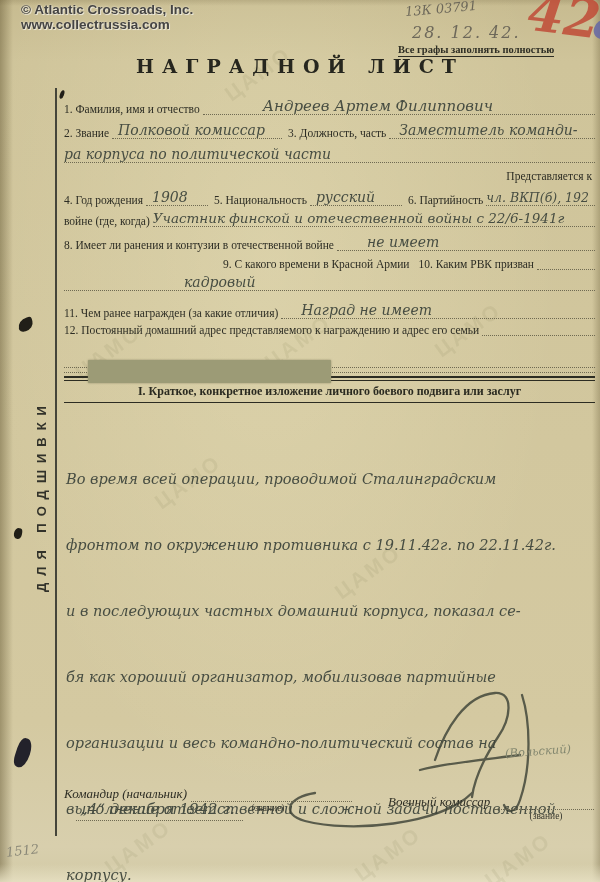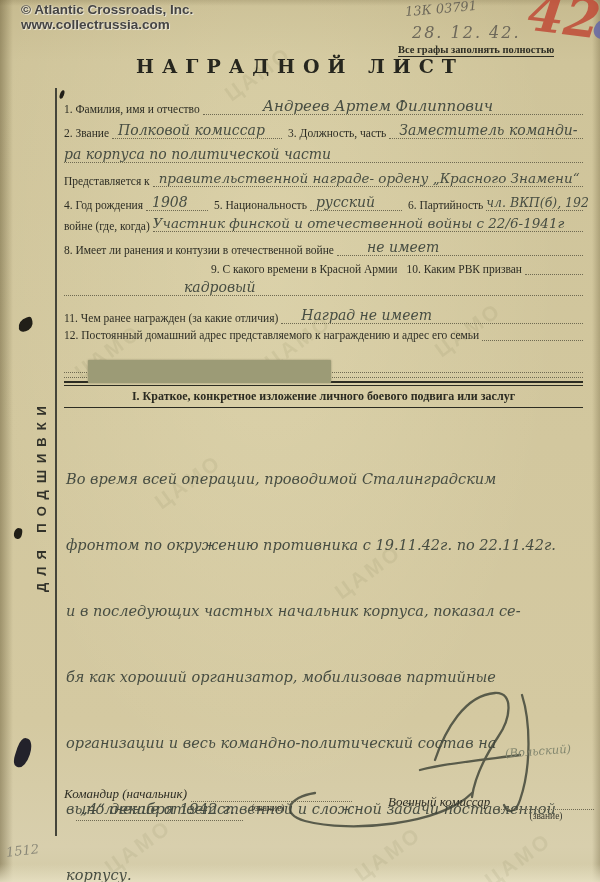--- a/index.html
+++ b/index.html
@@ -43,21 +43,21 @@
 
   .blob{position:absolute;background:#211f18;}
   .blob-a{left:18px;top:318px;width:15px;height:13px;border-radius:70% 20% 60% 30%;transform:rotate(-15deg);}
   .blob-b{left:14px;top:528px;width:8px;height:11px;border-radius:60% 40% 50% 50%;transform:rotate(10deg);}
   .blob-c{left:16px;top:738px;width:14px;height:30px;background:#23222b;border-radius:45% 55% 60% 40%;transform:rotate(18deg);}
   .blob-d{left:60px;top:90px;width:4px;height:9px;border-radius:50%;transform:rotate(20deg);}
 
   .ghost{position:absolute;font-family:"Liberation Sans",sans-serif;font-weight:bold;
     font-size:21px;letter-spacing:3px;color:rgba(95,95,50,0.09);transform:rotate(-36deg);}
 
-  .form{position:absolute;left:64px;top:94px;right:17px;}
+  .form{position:absolute;left:64px;top:94px;right:5px;}
   .row{display:flex;align-items:flex-end;white-space:nowrap;}
   .pr{font-size:11.5px;color:#2d2d24;flex:0 0 auto;padding-right:3px;}
   .dotfill{flex:1 1 auto;border-bottom:1.5px dotted #6f6a52;min-width:8px;line-height:1;}
   .wfix175{flex:0 0 170px;}
   .wfix70{flex:0 0 62px;}
   .wfix95{flex:0 0 92px;}
   .wfix60{flex:0 0 58px;}
   .hw{font-family:"DejaVu Serif",serif;font-style:italic;color:#474d42;font-size:14px;
     line-height:1;display:inline-block;padding-bottom:0;}
   .mt4{margin-top:4px;}.mt5{margin-top:5px;}.mt6{margin-top:6px;}.mt7{margin-top:7px;justify-content:flex-end;}
@@ -147,21 +147,20 @@
       <span class="pr pl6">3. Должность, часть</span>
       <div class="dotfill"><span class="hw pl10">Заместитель команди-</span></div>
     </div>
 
     <div class="row mt7">
       <div class="dotfill"><span class="hw">ра корпуса по политической части</span></div>
     </div>
 
     <div class="row mt7">
       <span class="pr">Представляется к</span>
-      <div class="dotfill"><span class="hw pl6" style="font-size:13.5px;">правительственной награде- ордену „Красного Знамени“</span></div>
     </div>
 
     <div class="row mt7">
       <span class="pr">4. Год рождения</span>
       <div class="dotfill wfix70"><span class="hw pl6">1908</span></div>
       <span class="pr pl6">5. Национальность</span>
       <div class="dotfill wfix95"><span class="hw pl6">русский</span></div>
       <span class="pr pl6">6. Партийность</span>
       <div class="dotfill"><span class="hw" style="font-size:12.5px;">чл. ВКП(б), 192</span></div>
     </div>
@@ -208,21 +207,21 @@
     <div class="sect-div"></div>
     <div class="sect-head">I. Краткое, конкретное изложение личного боевого подвига или заслуг</div>
     <div class="sect-div2"></div>
   </div>
 
   <div class="redact"></div>
 
   <div class="body-text">
     <div>Во время всей операции, проводимой Сталинградским</div>
     <div>фронтом по окружению противника с 19.11.42г. по 22.11.42г.</div>
-    <div>и в последующих частных начальник корпуса, показал се-</div>
+    <div>и в последующих частных домашний корпуса, показал се-</div>
     <div>бя как хороший организатор, мобилизовав партийные</div>
     <div>организации и весь командно-политический состав на</div>
     <div>выполнение ответственной и сложной задачи поставленной</div>
     <div>корпусу.</div>
     
     
     
     
     
     

